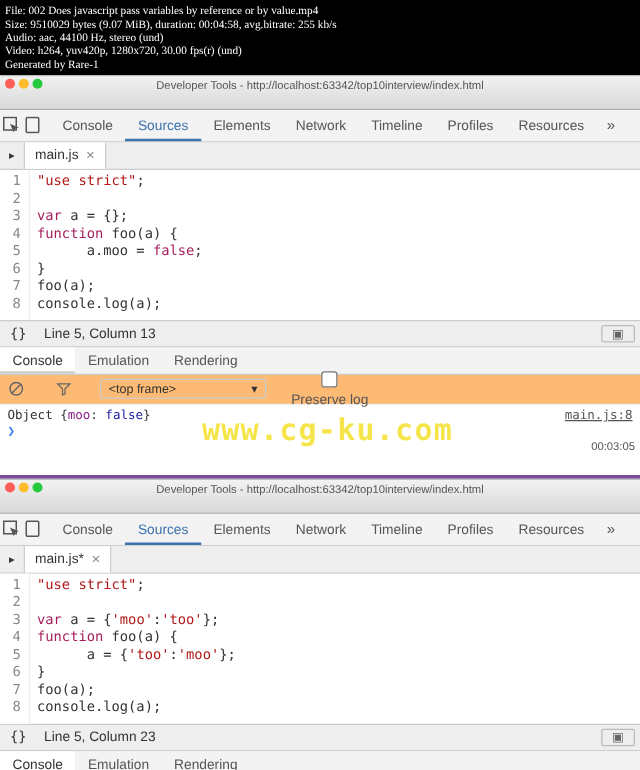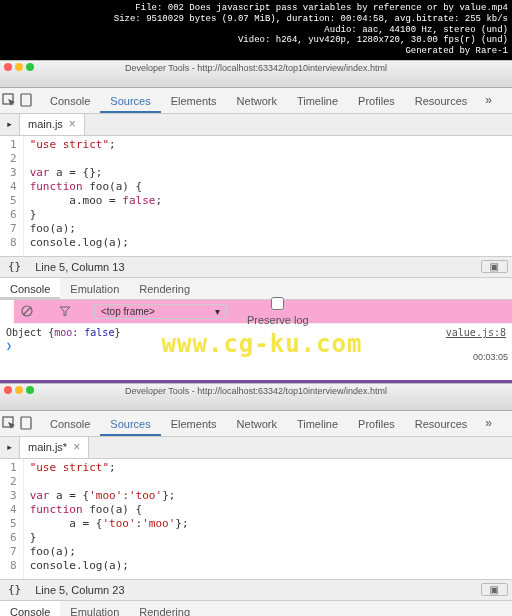--- a/index.html
+++ b/index.html
@@ -1,17 +1,17 @@
 <!DOCTYPE html>
 <html><head>
 <meta charset="utf-8">
 <style>
   * { margin: 0; padding: 0; box-sizing: border-box; }
   body { font-family: "Lucida Grande", Helvetica, Arial, sans-serif; font-size: 11px; background: #fff; color: #333; width: 512px; }
-  .terminal { background: #000; color: #fff; font-family: Liberation Mono, monospace; font-size: 9px; padding: 3px 4px; line-height: 1.2; white-space: pre-wrap; text-align: right; }
+  .terminal { background: #000; color: #fff; font-family: Liberation Serif, serif; font-size: 9px; padding: 3px 4px; line-height: 1.2; white-space: pre-wrap; }
   .titlebar { background: linear-gradient(#f2f2f2,#d8d8d8); border-top: 1px solid #bbb; border-bottom: 1px solid #aaa; height: 28px; font-size: 9px; color: #555; text-align: center; line-height: 14px; position: relative; }
   .traffic { position: absolute; left: 4px; top: 2px; display: flex; gap: 3px; }
   .dot { width: 8px; height: 8px; border-radius: 50%; }
   .dot.red { background: #ff5f56; } .dot.yellow { background: #ffbd2e; } .dot.green { background: #27c93f; }
   .toolbar { display: flex; align-items: center; height: 26px; border-bottom: 1px solid #ccc; background: #f3f3f3; font-size: 11px; color: #555; }
   .toolbar .iconbtn { width: 22px; height: 22px; display: flex; align-items: center; justify-content: center; margin: 0 2px; cursor: pointer; }
   .toolbar .tabs { display: flex; align-items: stretch; height: 100%; margin-left: 6px; }
   .toolbar .tab { padding: 0 10px; line-height: 26px; cursor: pointer; color: #555; }
   .toolbar .tab.active { color: #3b73af; border-bottom: 2px solid #3b73af; }
   .toolbar .spacer { flex: 1; }
@@ -26,21 +26,21 @@
   .code { padding: 2px 6px; white-space: pre; }
   .kw { color: #a71d5d; } .str { color: #b21818; } .lit { color: #a71d5d; }
   .statusbar { display: flex; align-items: center; height: 22px; border-top: 1px solid #ccc; border-bottom: 1px solid #ccc; background: #eee; font-size: 11px; }
   .statusbar .curly { padding: 0 8px; font-family: Menlo, monospace; cursor: pointer; }
   .statusbar .pos { padding: 0 6px; color: #333; }
   .statusbar .spacer { flex: 1; }
   .statusbar .sideicon { padding: 0 8px; cursor: pointer; color: #666; border: 1px solid #bbb; border-radius: 2px; margin-right: 4px; font-size: 10px; }
   .drawer-tabs { display: flex; height: 22px; background: #f3f3f3; border-bottom: 1px solid #ccc; }
   .drawer-tabs .dtab { padding: 0 10px; line-height: 22px; cursor: pointer; color: #555; }
   .drawer-tabs .dtab.active { border-bottom: 2px solid #ccc; background: #fff; color: #333; }
-  .console-ctrl { display: flex; align-items: center; height: 24px; border-bottom: 1px solid #eee; background: #f9a8d4; gap: 20px; padding: 0 4px; position: relative; margin-left: 14px; }
+  .console-ctrl { display: flex; align-items: center; height: 24px; border-bottom: 1px solid #eee; background: #fdba74; gap: 20px; padding: 0 4px; position: relative; }
   .console-ctrl .ico { width: 18px; height: 18px; display: flex; align-items: center; justify-content: center; cursor: pointer; color: #666; }
   .frame-sel { border: 1px solid #ccc; border-radius: 2px; padding: 1px 6px; font-size: 10px; color: #333; display: flex; align-items: center; gap: 60px; cursor: pointer; }
   .chk { display: flex; align-items: center; gap: 4px; font-size: 11px; color: #555; flex-direction: column; }
   .console-body { font-family: Menlo, monospace; font-size: 10px; padding: 3px 6px; position: relative; min-height: 40px; }
   .logline { display: flex; justify-content: space-between; gap: 16px; }
   .obj-key { color: #8a1d8a; } .obj-val { color: #1a1aa6; }
   .srclink { color: #555; text-decoration: underline; cursor: pointer; }
   .prompt { color: #367cf1; margin-top: 2px; }
   .watermark { position: absolute; width: 100%; text-align: center; font-size: 24px; font-weight: bold; color: #f5e54a; top: 6px; pointer-events: none; letter-spacing: 1px; }
   .gap-strip { background: #fff; height: 16px; position: relative; font-size: 9px; color: #555; }
@@ -155,21 +155,21 @@
     <span>Preserve log</span>
   </label>
 </div>
 
 <div class="console-body">
   <div class="watermark">www.cg-ku.com</div>
   <div class="logline">
     <span>
       <span>Object </span><span>{</span><span class="obj-key">moo</span><span>: </span><span class="obj-val">false</span><span>}</span>
     </span>
-    <span class="srclink">value.js:8</span>
+    <span class="srclink">main.js:8</span>
   </div>
   <div class="prompt">❯</div>
 </div>
 
 <div class="gap-strip">
   <span class="ts">00:03:05</span>
 </div>
 <div class="separator"></div>
 
 <div class="titlebar">

